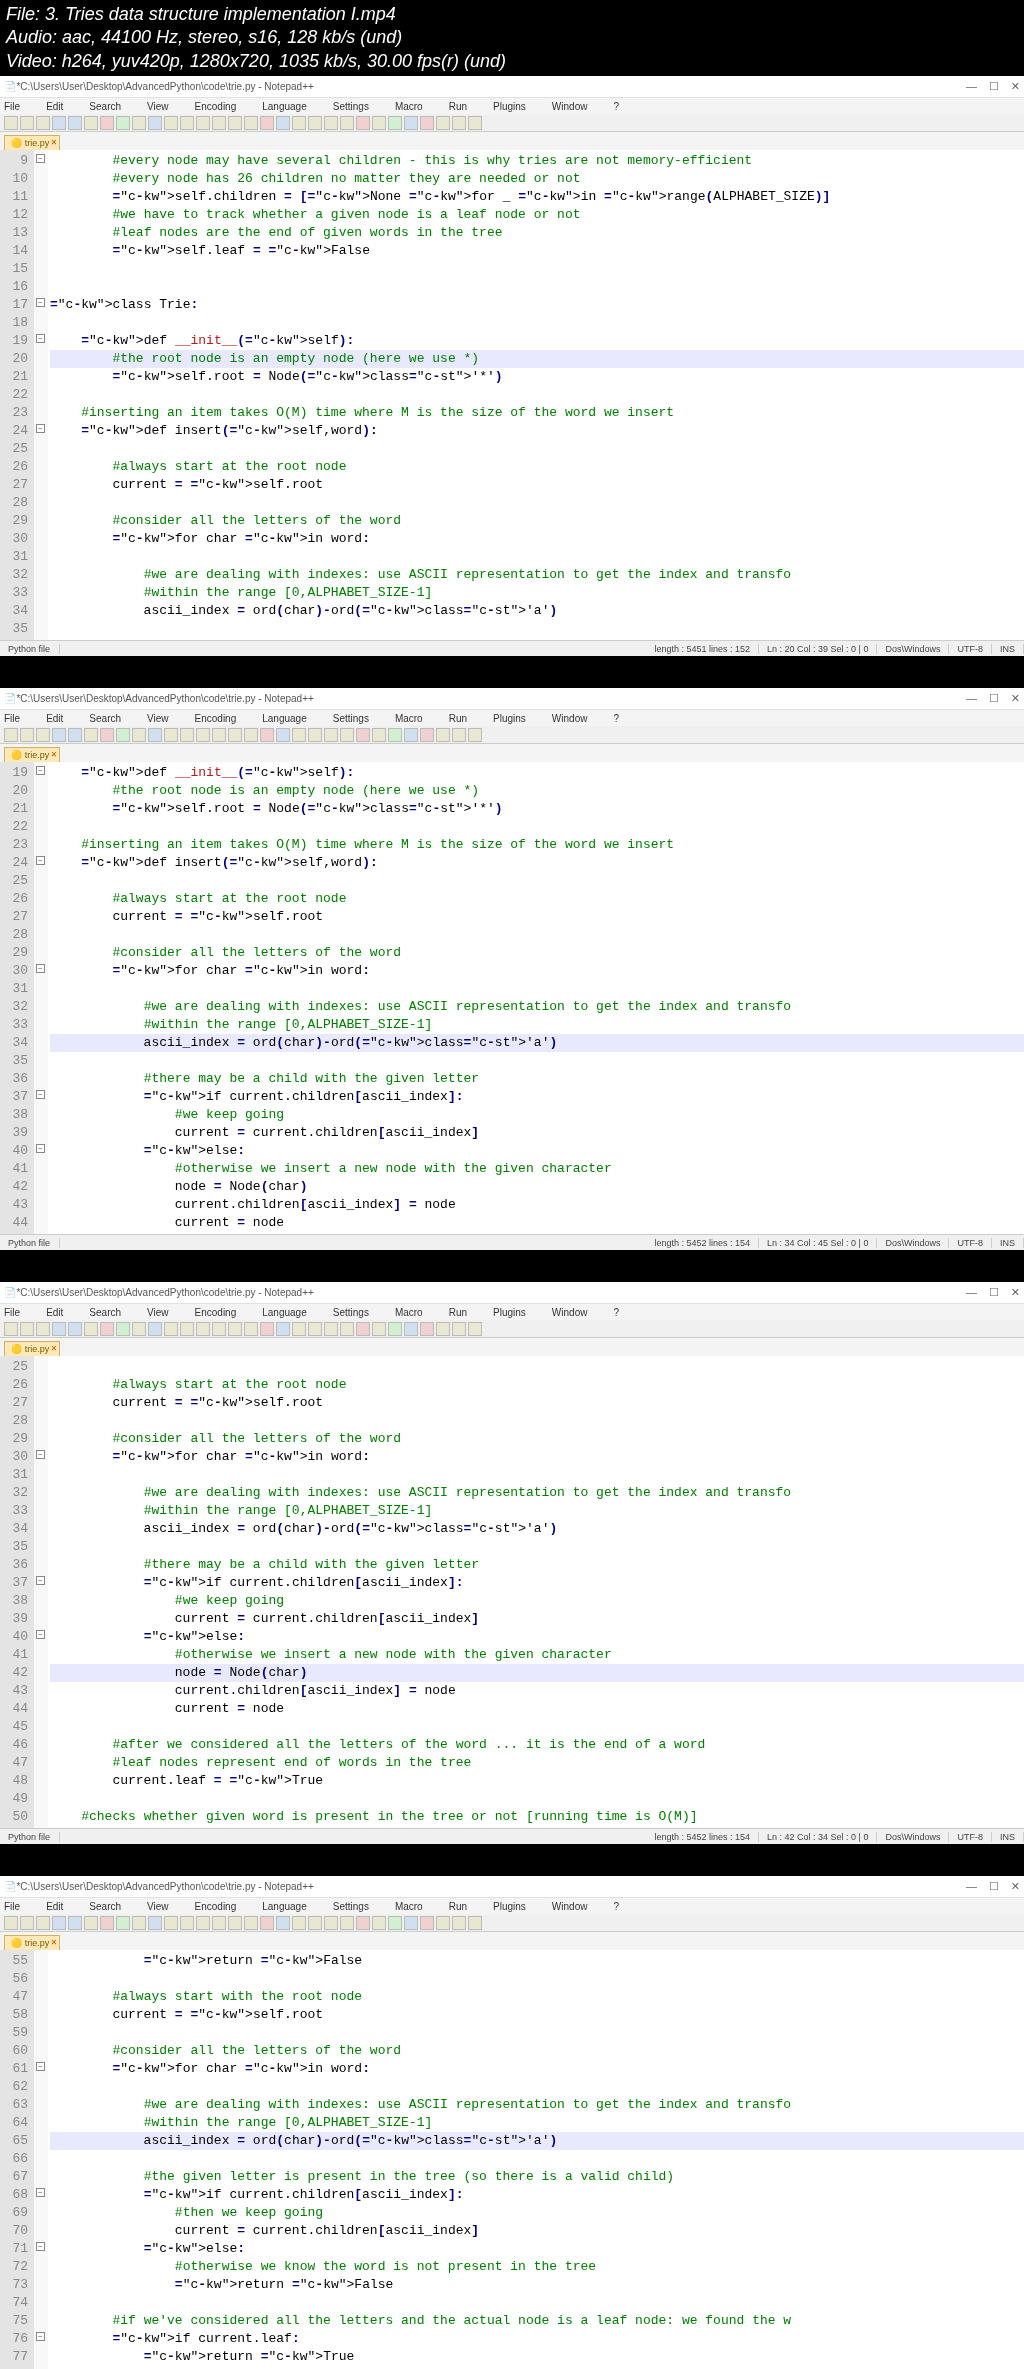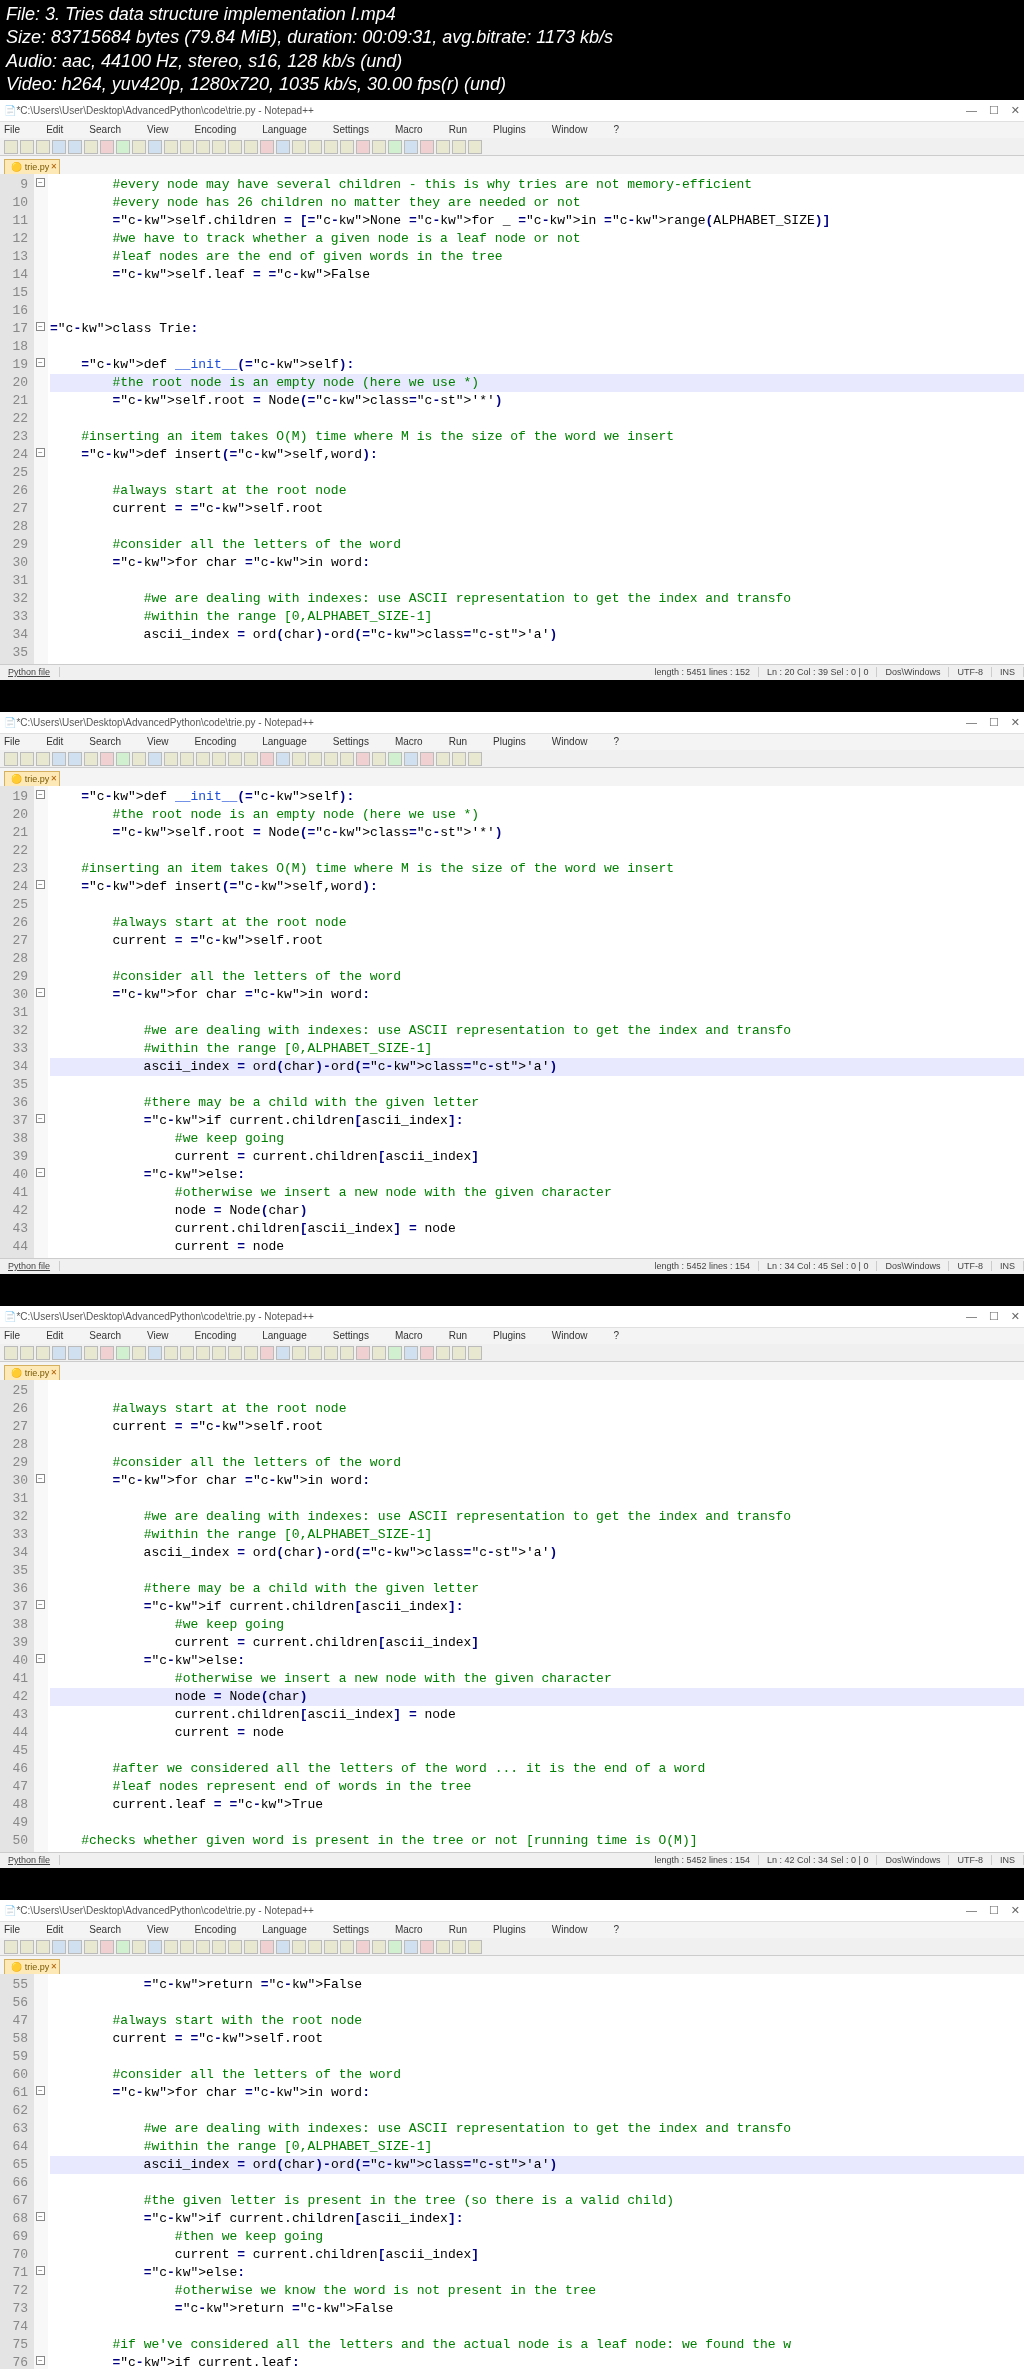--- a/index.html
+++ b/index.html
@@ -19,35 +19,34 @@
   .tab .close { position: absolute; right: 2px; top: 2px; font-size: 8px; color: #b06000; }
   .editor { background: #fff; display: flex; font-family: 'Consolas','Courier New',monospace; font-size: 13px; line-height: 18px; }
   .gutter { background: #e4e4e4; color: #888; text-align: right; padding: 2px 6px 2px 2px; user-select: none; min-width: 34px; font-family: inherit; }
   .gutter .ln { height: 18px; }
   .foldcol { width: 14px; background: #f8f8f8; position: relative; }
   .foldcol .mk { position: absolute; left: 2px; width: 9px; height: 9px; border: 1px solid #888; background: #fff; font-size: 8px; line-height: 8px; text-align: center; color: #666; }
   .code { flex: 1; padding: 2px 0 2px 2px; white-space: pre; overflow: hidden; color: #000; }
   .code .row { height: 18px; }
   .code .row.hl { background: #e8e8ff; }
   .c-cm { color: #008000; }
-  .c-sp { color: #1d4ed8; }
+  .c-sp { color: #b91c1c; }
   .c-op { color: #000080; font-weight: bold; }
   .statusbar { background: #f0f0f0; border-top: 1px solid #ccc; height: 16px; display: flex; font-size: 9px; color: #444; align-items: center; }
   .statusbar .cell { border-right: 1px solid #ccc; padding: 0 8px; }
-  .statusbar .cell.lab { flex: 0 0 60px; text-decoration: underline; }
+  .statusbar .cell.lab { flex: 0 0 60px; }
   .statusbar .spacer { flex: 1; }
   .timestamp { position: absolute; right: 8px; bottom: -22px; color: #fff; font-size: 18px; font-style: italic; text-shadow: 1px 1px 2px #000; }
   .frame-wrap { position: relative; padding-bottom: 28px; background: #000; }
 </style>
 </head>
 <body>
 
 <div class="header-info">
   <div>File: 3. Tries data structure implementation I.mp4</div>
-  <div>Size: 83715684 bytes (79.84 MiB), duration: 00:09:31, avg.bitrate: 1173 kb/s</div>
   <div>Audio: aac, 44100 Hz, stereo, s16, 128 kb/s (und)</div>
   <div>Video: h264, yuv420p, 1280x720, 1035 kb/s, 30.00 fps(r) (und)</div>
 </div>
 
 <div id="frames">
     <div class="frame-wrap">
       <div class="frame">
         <div class="titlebar">
           <span>📄 </span>
           <span>*C:\Users\User\Desktop\AdvancedPython\code\trie.py - Notepad++</span>

